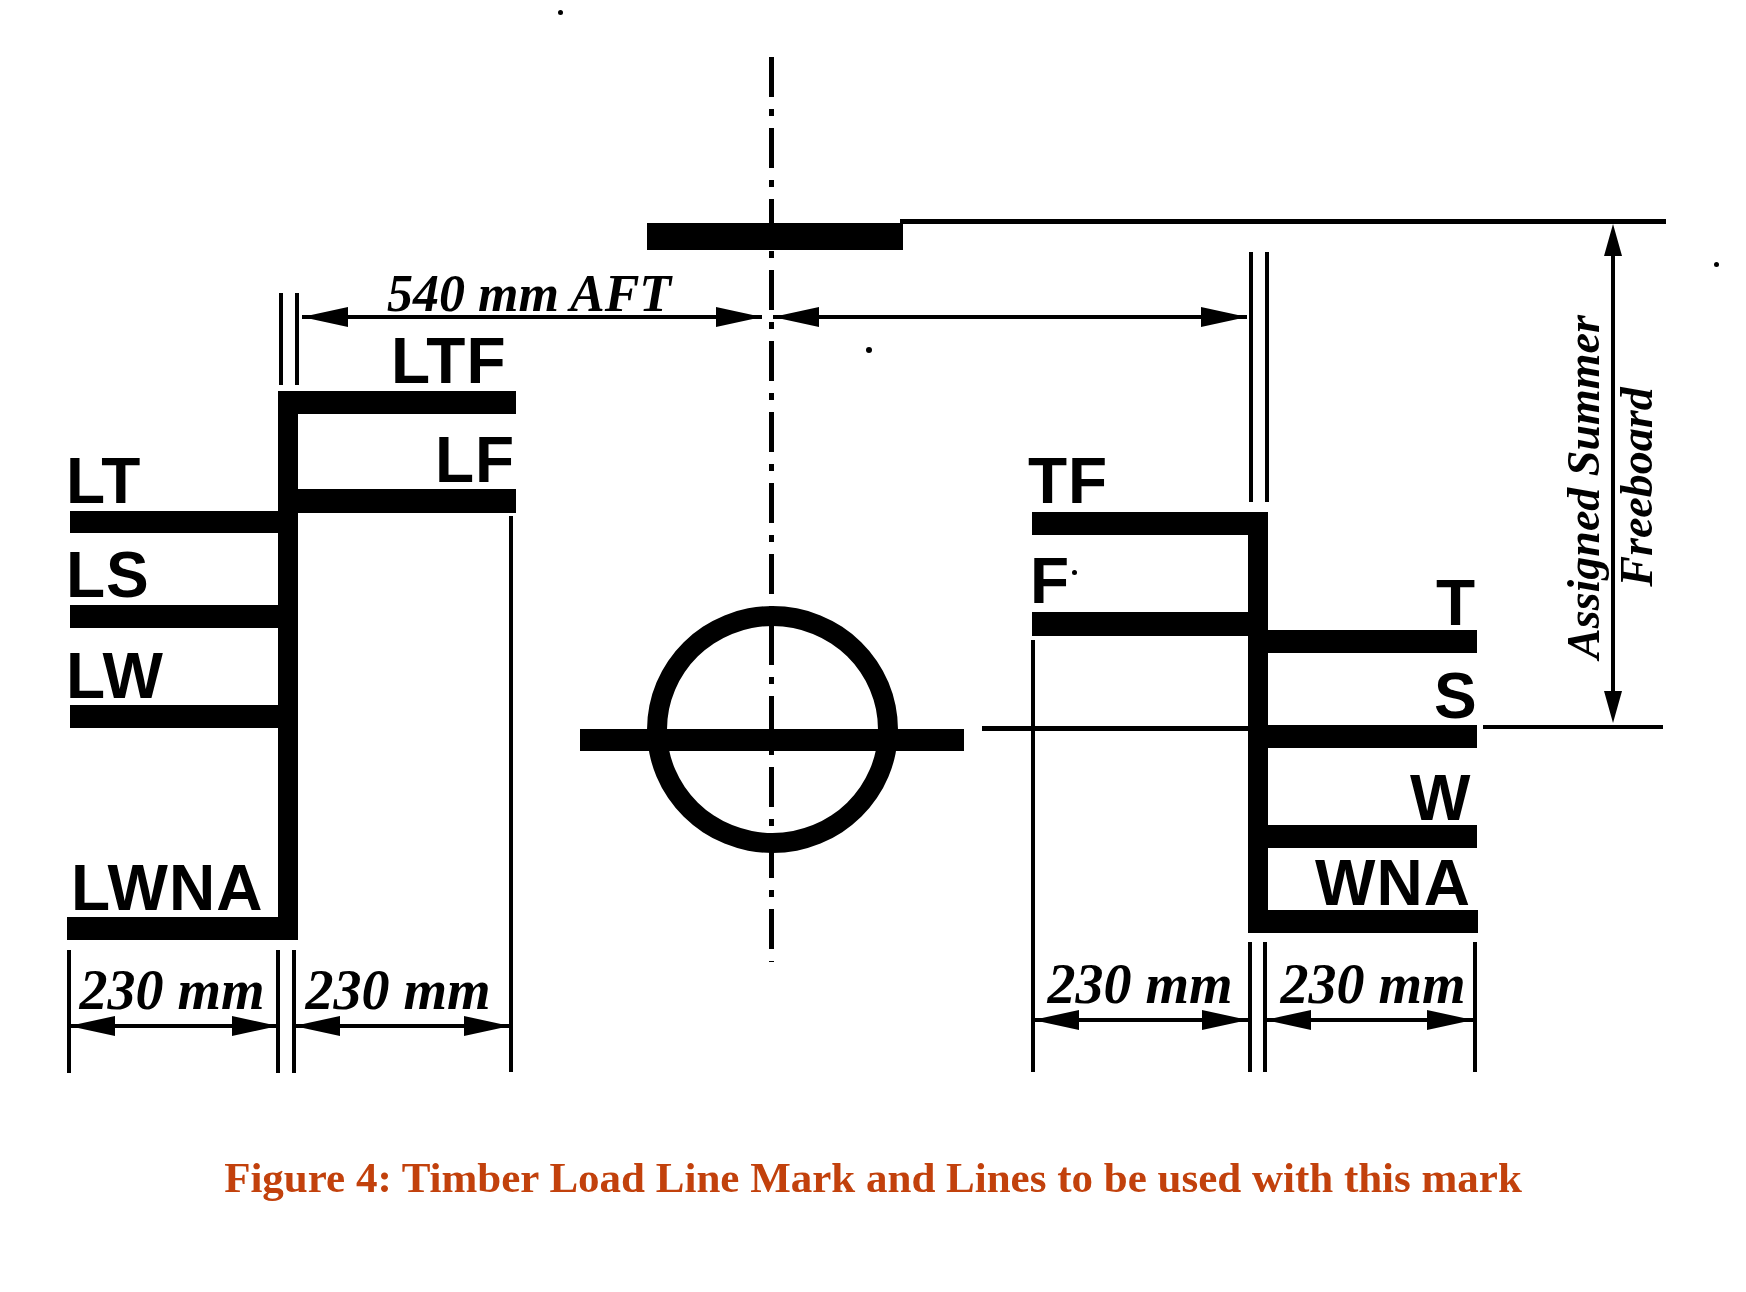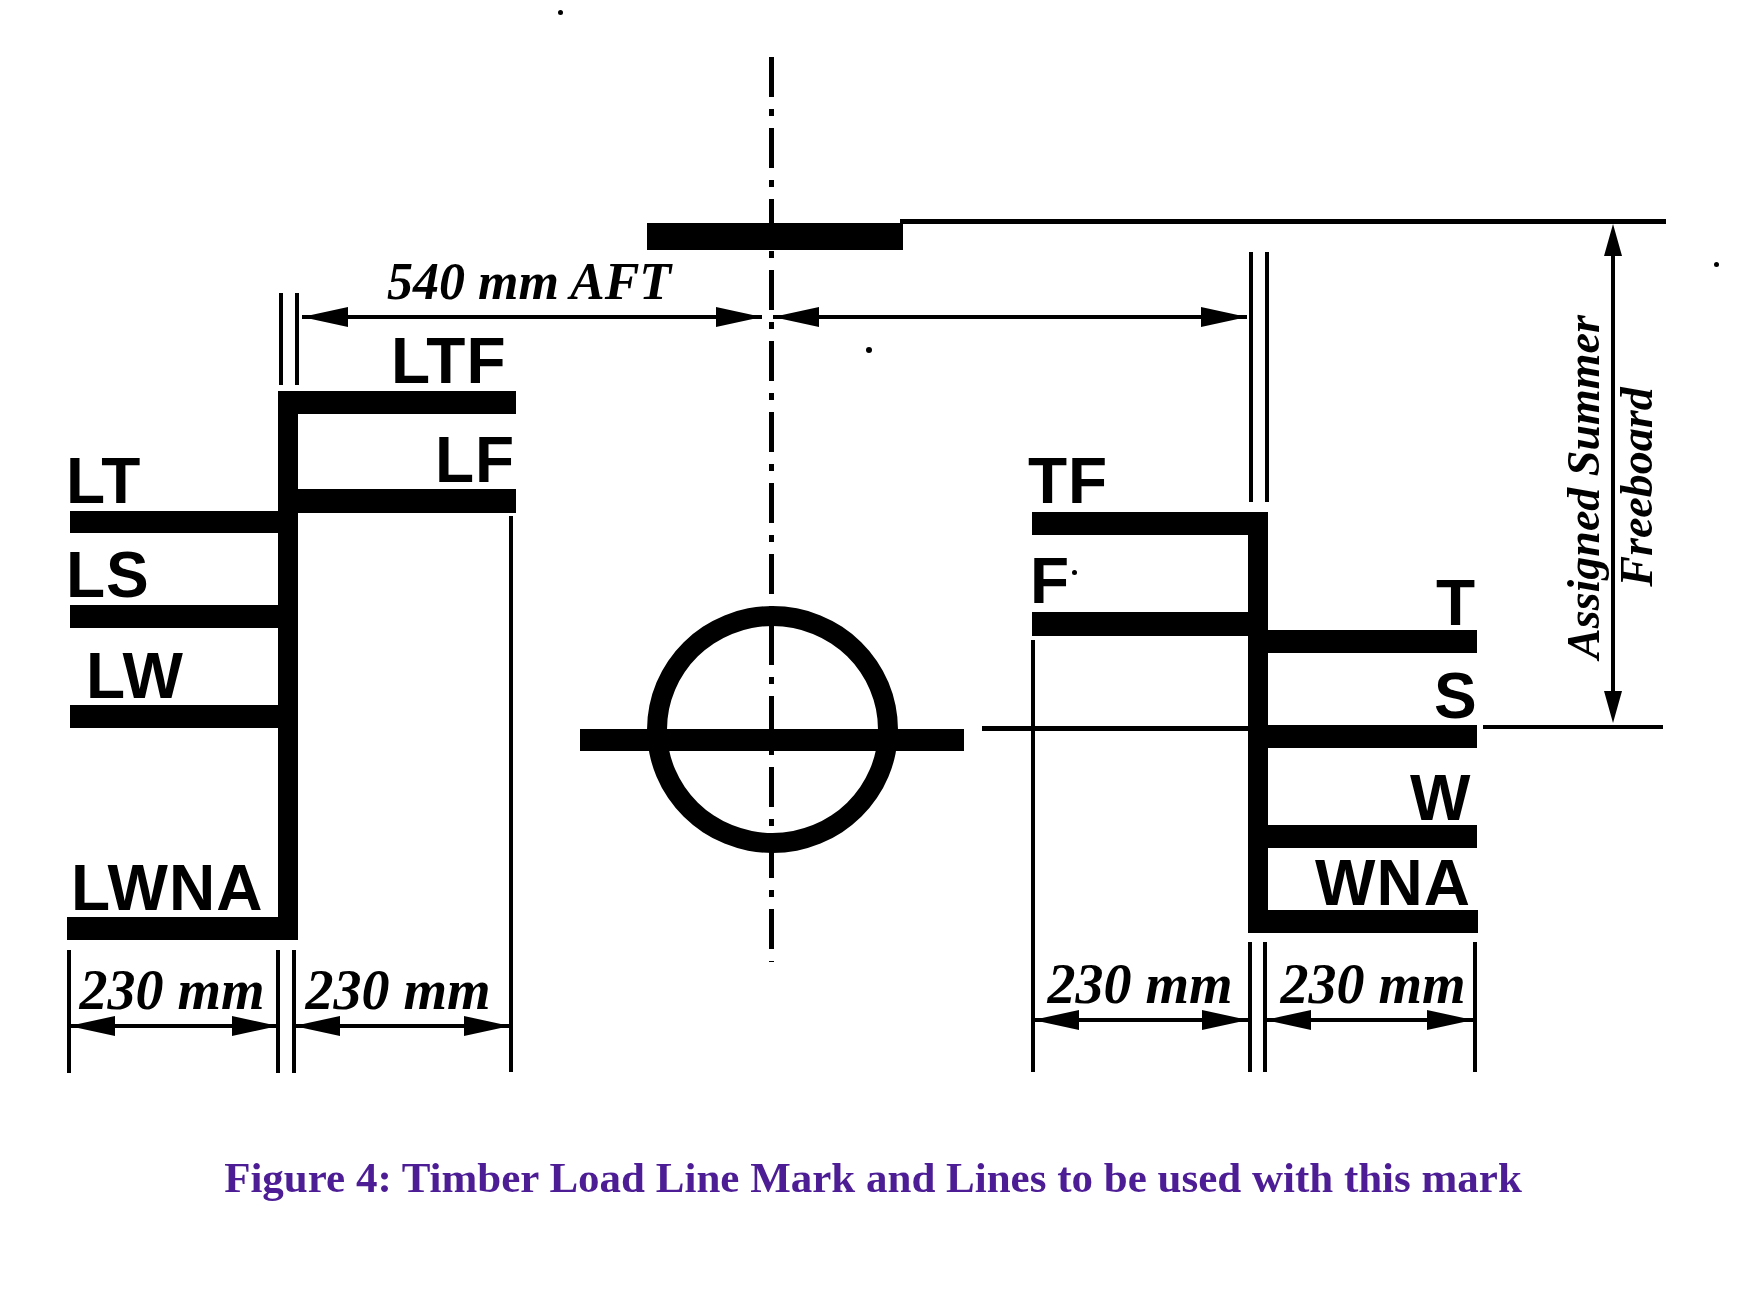--- a/index.html
+++ b/index.html
@@ -9,21 +9,21 @@
   .thin{position:absolute;background:#000;}
   .ring{position:absolute;border:20px solid #000;border-radius:50%;background:transparent;}
   .centerline{position:absolute;width:5px;
       background:repeating-linear-gradient(180deg,#000 0 40px,transparent 40px 52px,#000 52px 59px,transparent 59px 71px);}
   .mark-label{position:absolute;font-family:"Liberation Sans",sans-serif;font-weight:bold;
       font-size:64px;line-height:64px;color:#000;letter-spacing:1px;white-space:nowrap;}
   .dim-label{position:absolute;font-family:"Liberation Serif",serif;font-style:italic;font-weight:bold;
       font-size:52px;line-height:52px;color:#000;white-space:nowrap;}
   .dim-label.small{font-size:56px;line-height:48px;transform:translateX(-50%);}
   .caption{position:absolute;font-family:"Liberation Serif",serif;font-weight:bold;
-      font-size:43px;line-height:48px;color:#4c1d95;white-space:nowrap;left:50%;transform:translateX(-50%);}
+      font-size:43px;line-height:48px;color:#c2410c;white-space:nowrap;left:50%;transform:translateX(-50%);}
   .ah{position:absolute;width:0;height:0;}
   .ah.left{border-top:10px solid transparent;border-bottom:10px solid transparent;border-right:46px solid #000;}
   .ah.right{border-top:10px solid transparent;border-bottom:10px solid transparent;border-left:46px solid #000;}
   .ah.up{border-left:9px solid transparent;border-right:9px solid transparent;border-bottom:32px solid #000;}
   .ah.down{border-left:9px solid transparent;border-right:9px solid transparent;border-top:32px solid #000;}
   .rot-wrap{position:absolute;width:0;height:0;}
   .rot-inner{position:absolute;transform:translate(-50%,-50%) rotate(-90deg);
       font-family:"Liberation Serif",serif;font-style:italic;font-weight:bold;
       font-size:46px;line-height:53px;color:#000;text-align:center;white-space:nowrap;}
   .speck{position:absolute;background:#000;border-radius:50%;}
@@ -41,21 +41,21 @@
   <div class="centerline" style="left:769px;top:57px;height:905px;"></div>
 
   <div class="bar" style="left:647px;top:223px;width:256px;height:27px;"></div>
   <div class="thin" style="left:900px;top:219px;width:766px;height:5px;"></div>
 
   <div class="thin" style="left:279px;top:293px;width:4px;height:92px;"></div>
   <div class="thin" style="left:295px;top:293px;width:4px;height:92px;"></div>
   <div class="thin" style="left:302px;top:315px;width:460px;height:4px;"></div>
   <div class="ah left" style="left:302px;top:307px;"></div>
   <div class="ah right" style="left:716px;top:307px;"></div>
-  <div class="dim-label" style="left:387px;top:256px;">540 mm AFT</div>
+  <div class="dim-label" style="left:387px;top:268px;">540 mm AFT</div>
 
   <div class="thin" style="left:1249px;top:252px;width:4px;height:250px;"></div>
   <div class="thin" style="left:1265px;top:252px;width:4px;height:250px;"></div>
   <div class="thin" style="left:773px;top:315px;width:474px;height:4px;"></div>
   <div class="ah left" style="left:773px;top:307px;"></div>
   <div class="ah right" style="left:1201px;top:307px;"></div>
 
   <div class="ring" style="left:647px;top:606px;width:211px;height:207px;"></div>
   <div class="bar" style="left:580px;top:729px;width:384px;height:22px;"></div>
   <div class="thin" style="left:982px;top:726px;width:266px;height:5px;"></div>
@@ -65,21 +65,21 @@
   <div class="bar" style="left:298px;top:489px;width:218px;height:24px;"></div>
   <div class="bar" style="left:70px;top:511px;width:208px;height:22px;"></div>
   <div class="bar" style="left:70px;top:605px;width:208px;height:23px;"></div>
   <div class="bar" style="left:70px;top:705px;width:208px;height:23px;"></div>
   <div class="bar" style="left:67px;top:917px;width:231px;height:23px;"></div>
 
   <div class="mark-label" style="left:391px;top:329px;">LTF</div>
   <div class="mark-label" style="left:435px;top:428px;">LF</div>
   <div class="mark-label" style="left:66px;top:449px;">LT</div>
   <div class="mark-label" style="left:66px;top:543px;">LS</div>
-  <div class="mark-label" style="left:66px;top:644px;margin-left:20px;">LW</div>
+  <div class="mark-label" style="left:66px;top:644px;">LW</div>
   <div class="mark-label" style="left:71px;top:856px;">LWNA</div>
 
   <div class="bar" style="left:1248px;top:512px;width:20px;height:421px;"></div>
   <div class="bar" style="left:1032px;top:512px;width:236px;height:23px;"></div>
   <div class="bar" style="left:1032px;top:612px;width:216px;height:24px;"></div>
   <div class="bar" style="left:1268px;top:630px;width:209px;height:23px;"></div>
   <div class="bar" style="left:1268px;top:725px;width:209px;height:23px;"></div>
   <div class="bar" style="left:1268px;top:825px;width:209px;height:23px;"></div>
   <div class="bar" style="left:1248px;top:910px;width:230px;height:23px;"></div>
 

